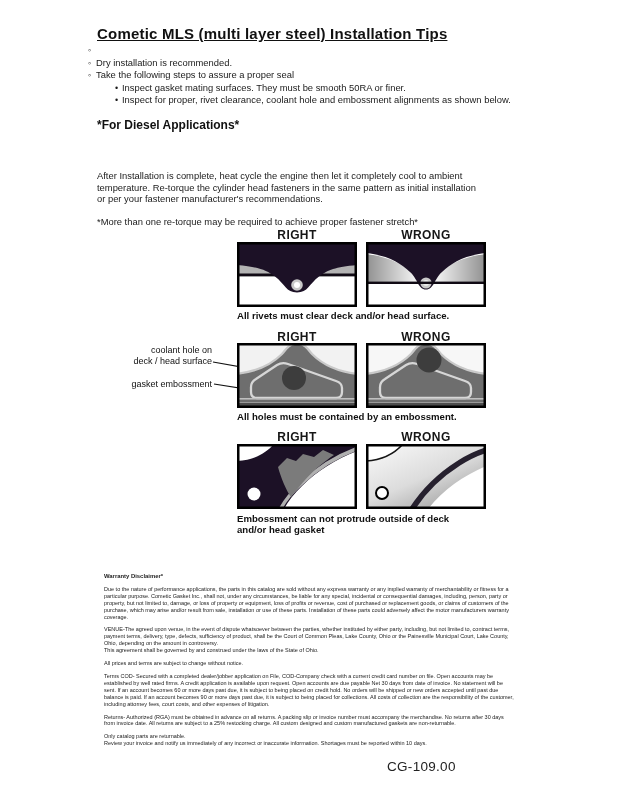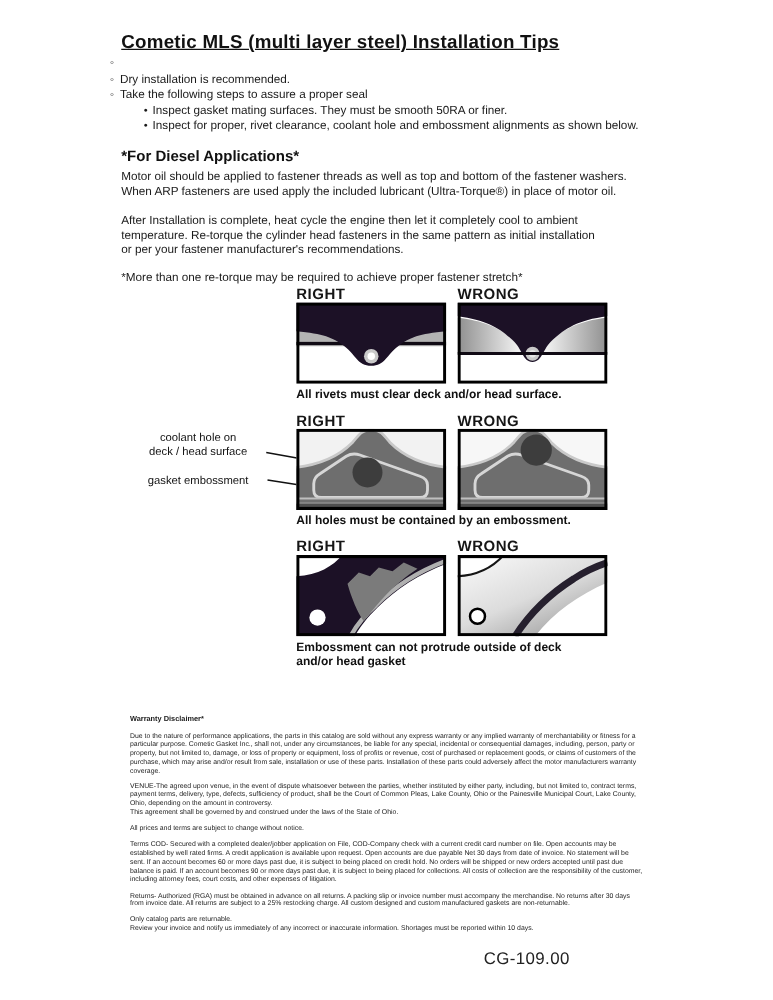--- a/index.html
+++ b/index.html
@@ -17,27 +17,27 @@
   .bullets { left:88px; top:44px; width:470px; font-size:9.4px; line-height:12.5px; }
   .bullet-row { display:flex; }
   .bullet-glyph { width:8px; font-size:9px; flex:0 0 auto; }
   .sub { margin-left:27px; }
   .sub .bullet-glyph { width:7px; }
 
   .diesel-heading { left:97px; top:118px; font-size:12px; font-weight:bold; color:#111; }
   .body-par { left:97px; width:460px; font-size:9.4px; line-height:11.7px; }
 
   .figlabel {
-    width:120px; text-align:left; font-size:12px; font-weight:600;
+    width:120px; text-align:center; font-size:12px; font-weight:600;
     letter-spacing:0.4px; color:#161616;
   }
   .figbox { width:120px; height:65px; }
   .figbox svg { display:block; }
   .figcaption { font-size:9.6px; font-weight:700; line-height:10.5px; color:#111; }
-  .annot { width:107px; text-align:center; font-size:9px; line-height:10.6px; color:#111; }
+  .annot { width:107px; text-align:right; font-size:9px; line-height:10.6px; color:#111; }
 
   .legal { left:104px; top:573px; width:410px; font-size:5.5px; line-height:6.9px; color:#222; }
   .legal-heading { font-weight:bold; font-size:5.9px; margin:0 0 7px 0; }
   .legal p { margin:0 0 6px 0; }
 
   .page-number { left:387px; top:759px; font-size:13.5px; letter-spacing:0.3px; color:#222; }
 </style>
 </head>
 <body>
 
@@ -61,22 +61,20 @@
       <span class="bullet-glyph">•</span>
       <span>Inspect gasket mating surfaces.  They must be smooth 50RA or finer.</span>
     </div>
     <div class="bullet-row sub">
       <span class="bullet-glyph">•</span>
       <span>Inspect for proper, rivet clearance, coolant hole and embossment alignments as shown below.</span>
     </div>
   </div>
 
   <div class="abs diesel-heading">*For Diesel Applications*</div>
-  <div class="abs body-par preline" style="top:135px;">Motor oil should be applied to fastener threads as well as top and bottom of the fastener washers.
-When ARP fasteners are used apply the included lubricant (Ultra-Torque®) in place of motor oil.</div>
   <div class="abs body-par preline" style="top:170px;">After Installation is complete, heat cycle the engine then let it completely cool to ambient
 temperature. Re-torque the cylinder head fasteners in the same pattern as initial installation
 or per your fastener manufacturer's recommendations.</div>
   <div class="abs body-par" style="top:216px;">*More than one re-torque may be required to achieve proper fastener stretch*</div>
 
   <div class="abs figlabel" style="left:237px; top:228px;">RIGHT</div>
   <div class="abs figlabel" style="left:366px; top:228px;">WRONG</div>
 
   <div class="abs figbox" style="left:237px; top:242px;">
     <svg width="120" height="65" viewBox="0 0 120 65">

